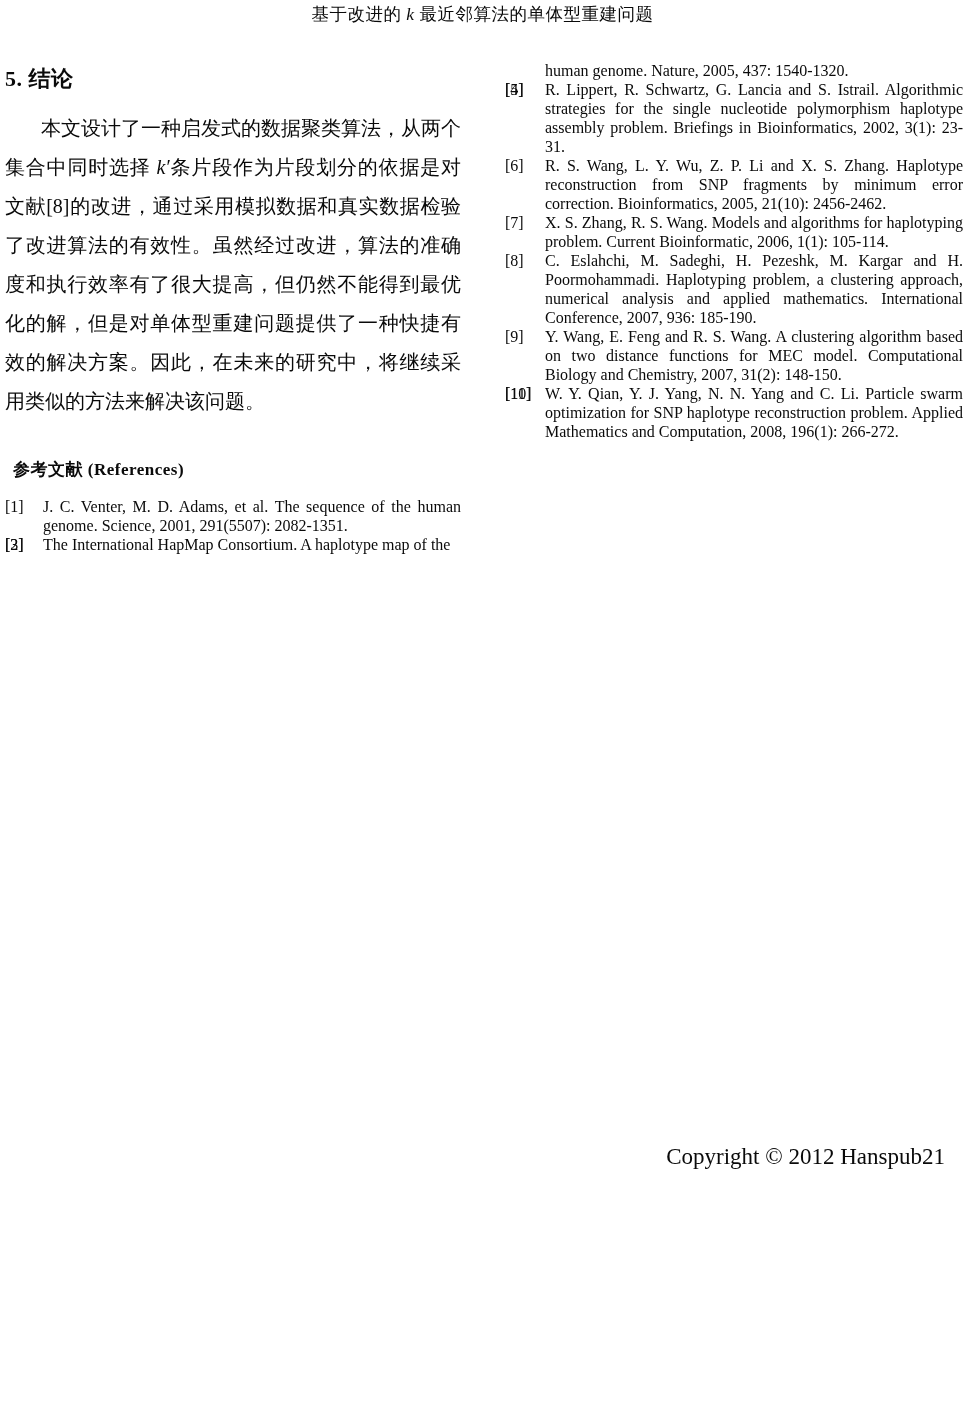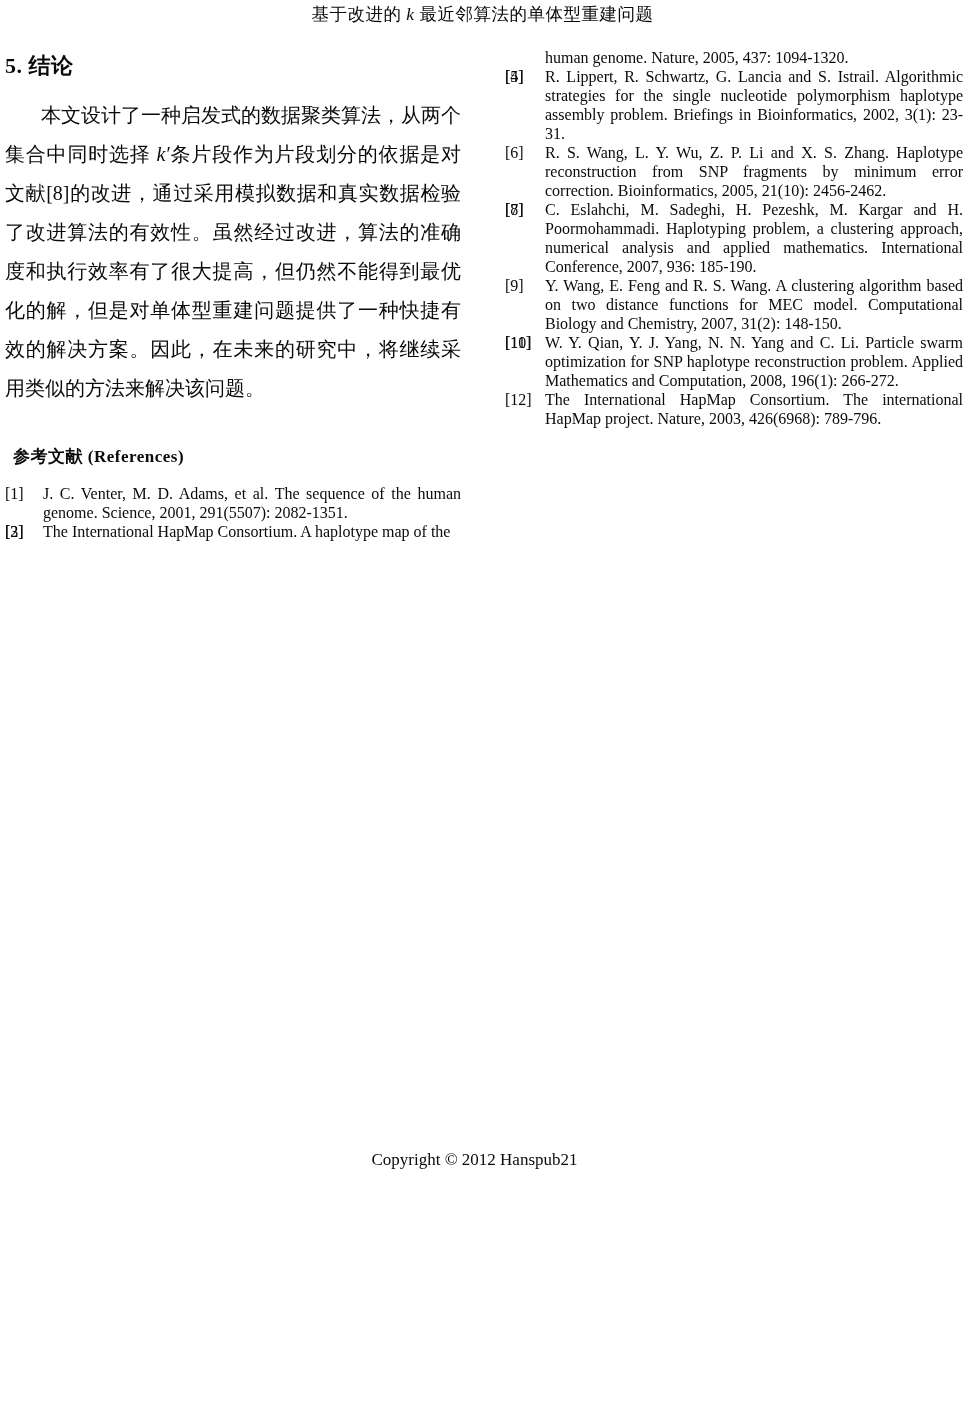--- a/index.html
+++ b/index.html
@@ -15,21 +15,21 @@
   
   .header-title {
     position:absolute; top:2px; left:0; right:0;
     text-align:center;
     font-size:17.5px;
     letter-spacing:0.5px;
     white-space:nowrap;
   }
   .italic { font-style:italic; }
   
-  .col { position:absolute; top:46px; }
+  .col { position:absolute; top:59px; }
   .col-left  { left:5px;  width:456px; }
   .col-right { left:505px; width:458px; }
   
   .section-heading {
     margin:0; padding-top:5px;
     font-size:22px; font-weight:bold;
     letter-spacing:0.5px;
   }
   .conclusion-para {
     margin:15px 0 0 0;
@@ -58,22 +58,22 @@
   .ref-continuation {
     padding-left:40px;
     font-size:16px;
     line-height:19px;
     text-align:justify;
     padding-top:2px;
   }
   
   .footer {
     position:absolute; left:4px; right:20px; bottom:3px;
-    font-size:17px;
-    display:flex; justify-content:center; align-items:baseline;
+    font-size:23px;
+    display:flex; justify-content:flex-end; align-items:baseline;
   }
 </style>
 </head>
 <body>
 
 <div class="page">
 
   <div class="header-title">
     <span>基于改进的 </span><span class="italic">k</span><span> 最近邻算法的单体型重建问题</span>
   </div>
@@ -100,56 +100,53 @@
       </div>
       <div class="ref-item">
         <span class="ref-num">[3]</span>
         <span>The International HapMap Consortium. A haplotype map of the</span>
       </div>
     </div>
   </div>
 
   <div class="col col-right">
 
-    <div class="ref-continuation">human genome. Nature, 2005, 437: 1094-1320.</div>
+    <div class="ref-continuation">human genome. Nature, 2005, 437: 1540-1320.</div>
 
     <div class="ref-list" style="margin-top:0;">
       <div class="ref-item">
         <span class="ref-num">[4]</span>
       </div>
       <div class="ref-item">
         <span class="ref-num">[5]</span>
         <span>R. Lippert, R. Schwartz, G. Lancia and S. Istrail. Algorithmic strategies for the single nucleotide polymorphism haplotype assembly problem. Briefings in Bioinformatics, 2002, 3(1): 23-31.</span>
       </div>
       <div class="ref-item">
         <span class="ref-num">[6]</span>
         <span>R. S. Wang, L. Y. Wu, Z. P. Li and X. S. Zhang. Haplotype reconstruction from SNP fragments by minimum error correction. Bioinformatics, 2005, 21(10): 2456-2462.</span>
       </div>
       <div class="ref-item">
         <span class="ref-num">[7]</span>
+        <span>X. S. Zhang, R. S. Wang. Models and algorithms for haplotyping problem. Current Bioinformatic, 2006, 1(1): 105-114.</span>
       </div>
       <div class="ref-item">
         <span class="ref-num">[8]</span>
         <span>C. Eslahchi, M. Sadeghi, H. Pezeshk, M. Kargar and H. Poormohammadi. Haplotyping problem, a clustering approach, numerical analysis and applied mathematics. International Conference, 2007, 936: 185-190.</span>
       </div>
       <div class="ref-item">
         <span class="ref-num">[9]</span>
         <span>Y. Wang, E. Feng and R. S. Wang. A clustering algorithm based on two distance functions for MEC model. Computational Biology and Chemistry, 2007, 31(2): 148-150.</span>
       </div>
       <div class="ref-item">
         <span class="ref-num">[10]</span>
       </div>
       <div class="ref-item">
         <span class="ref-num">[11]</span>
         <span>W. Y. Qian, Y. J. Yang, N. N. Yang and C. Li. Particle swarm optimization for SNP haplotype reconstruction problem. Applied Mathematics and Computation, 2008, 196(1): 266-272.</span>
       </div>
-      <div class="ref-item">
-        <span class="ref-num">[12]</span>
-        <span>The International HapMap Consortium. The international HapMap project. Nature, 2003, 426(6968): 789-796.</span>
-      </div>
     </div>
   </div>
 
   <div class="footer">
     <span>Copyright © 2012 Hanspub</span>
     <span>21</span>
   </div>
 
 </div>
 

